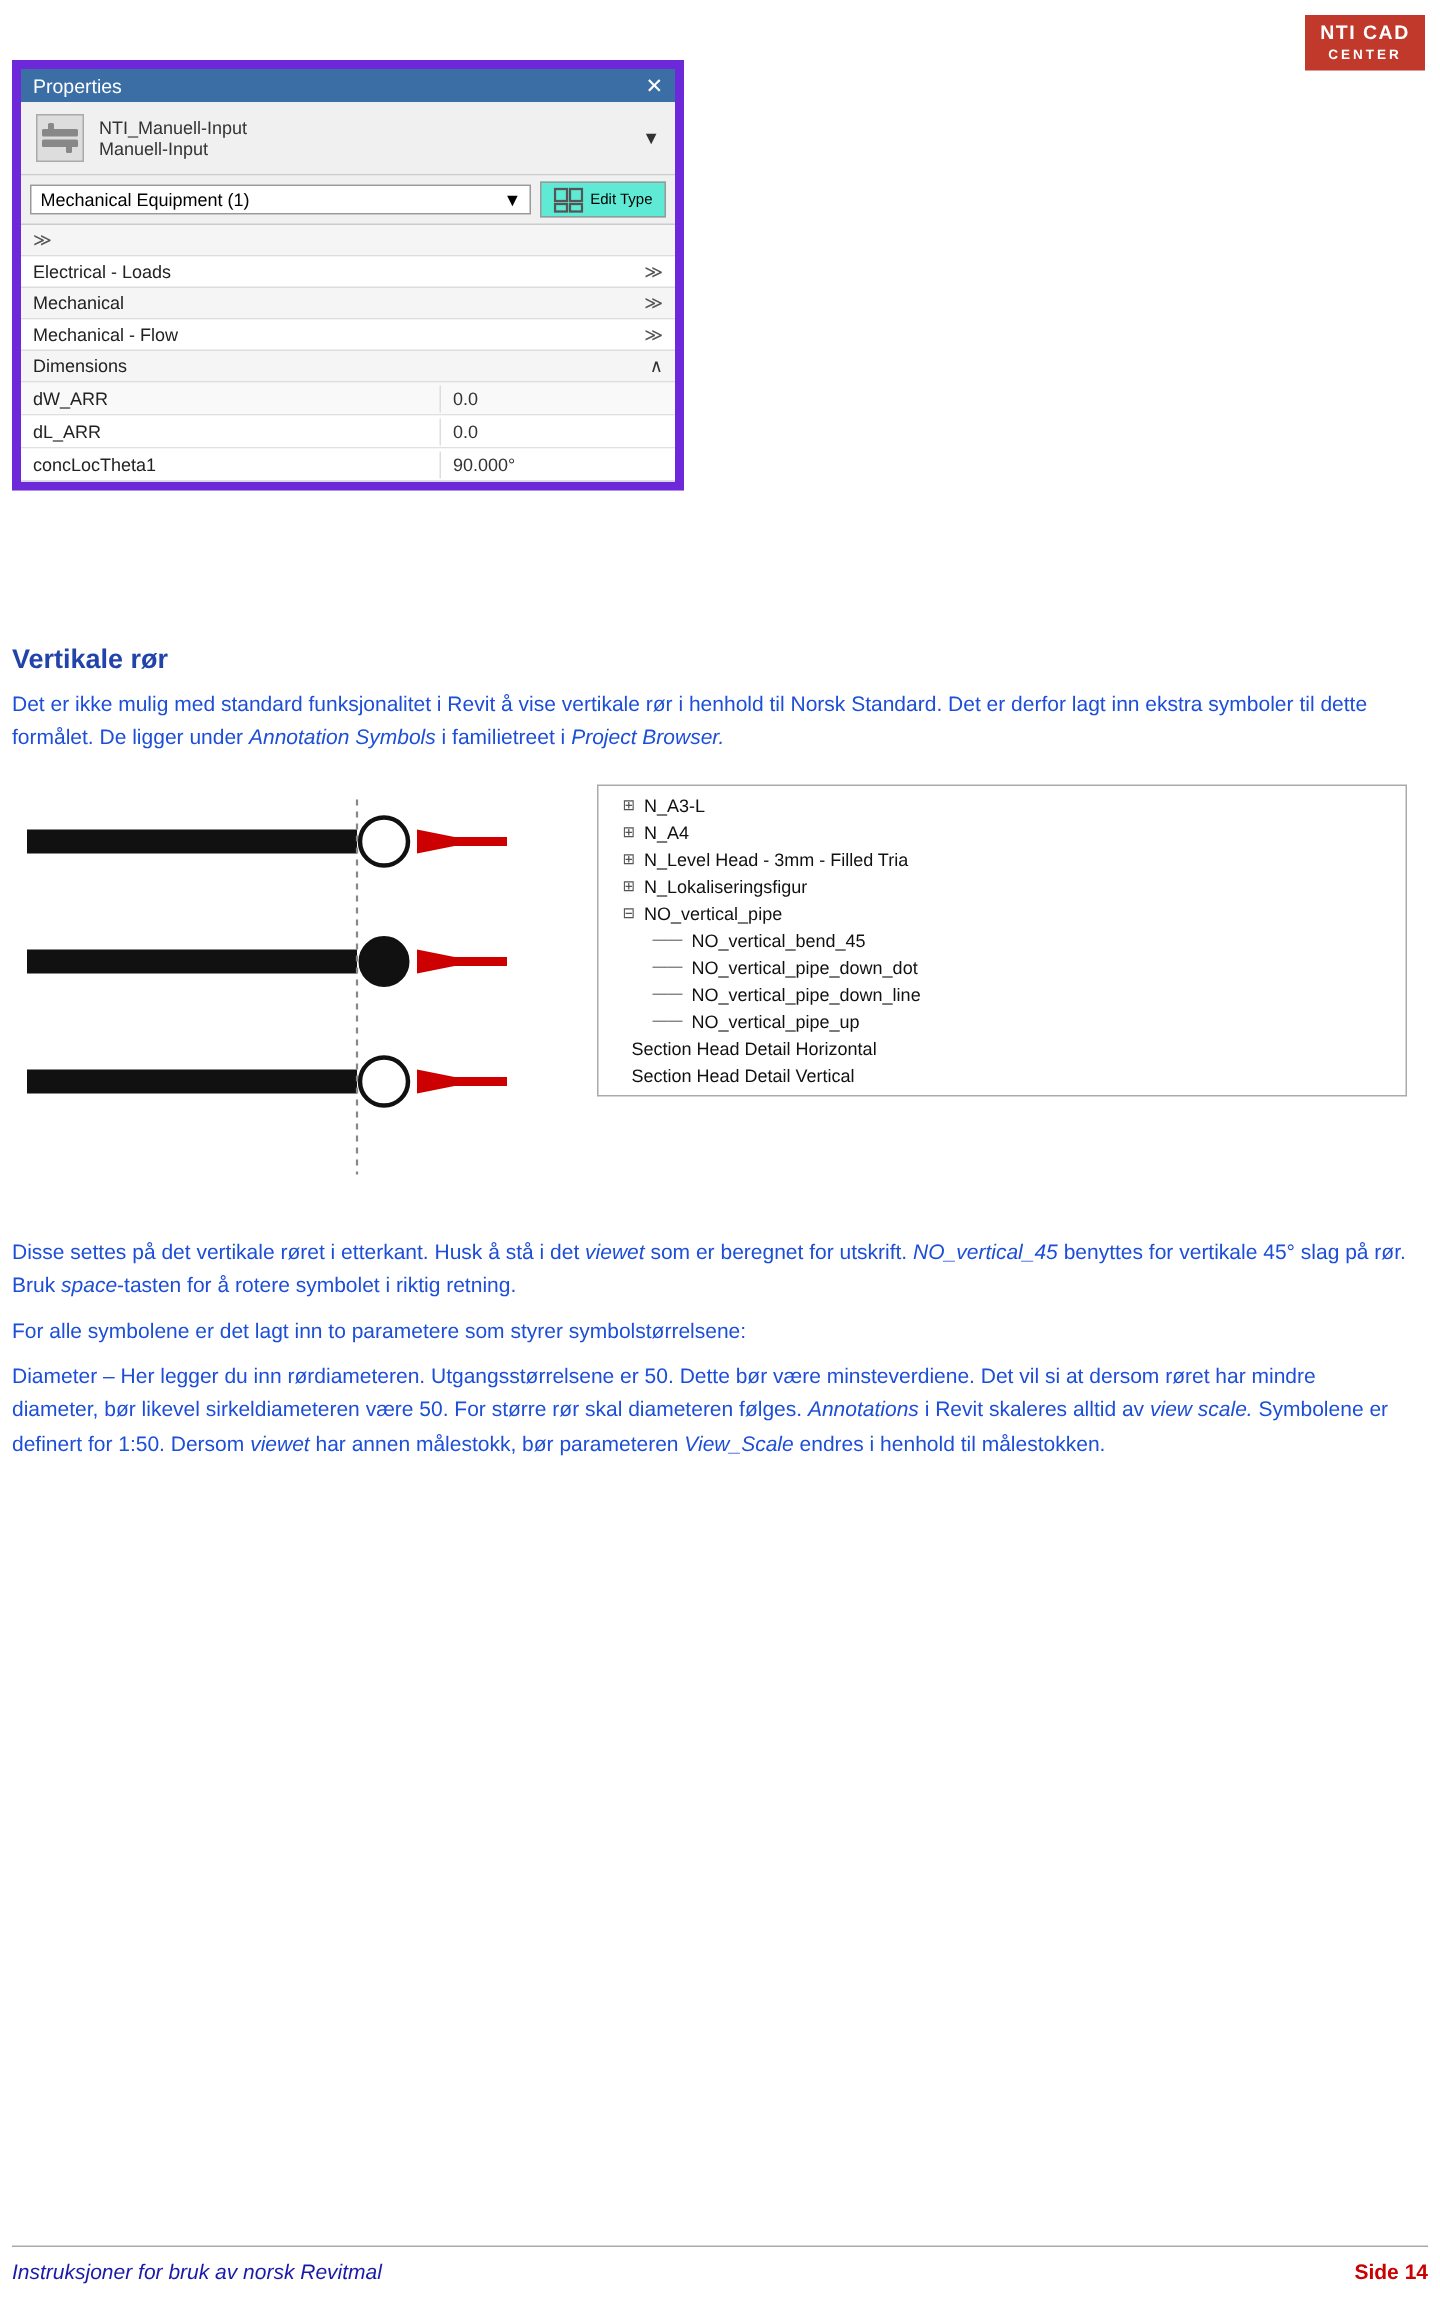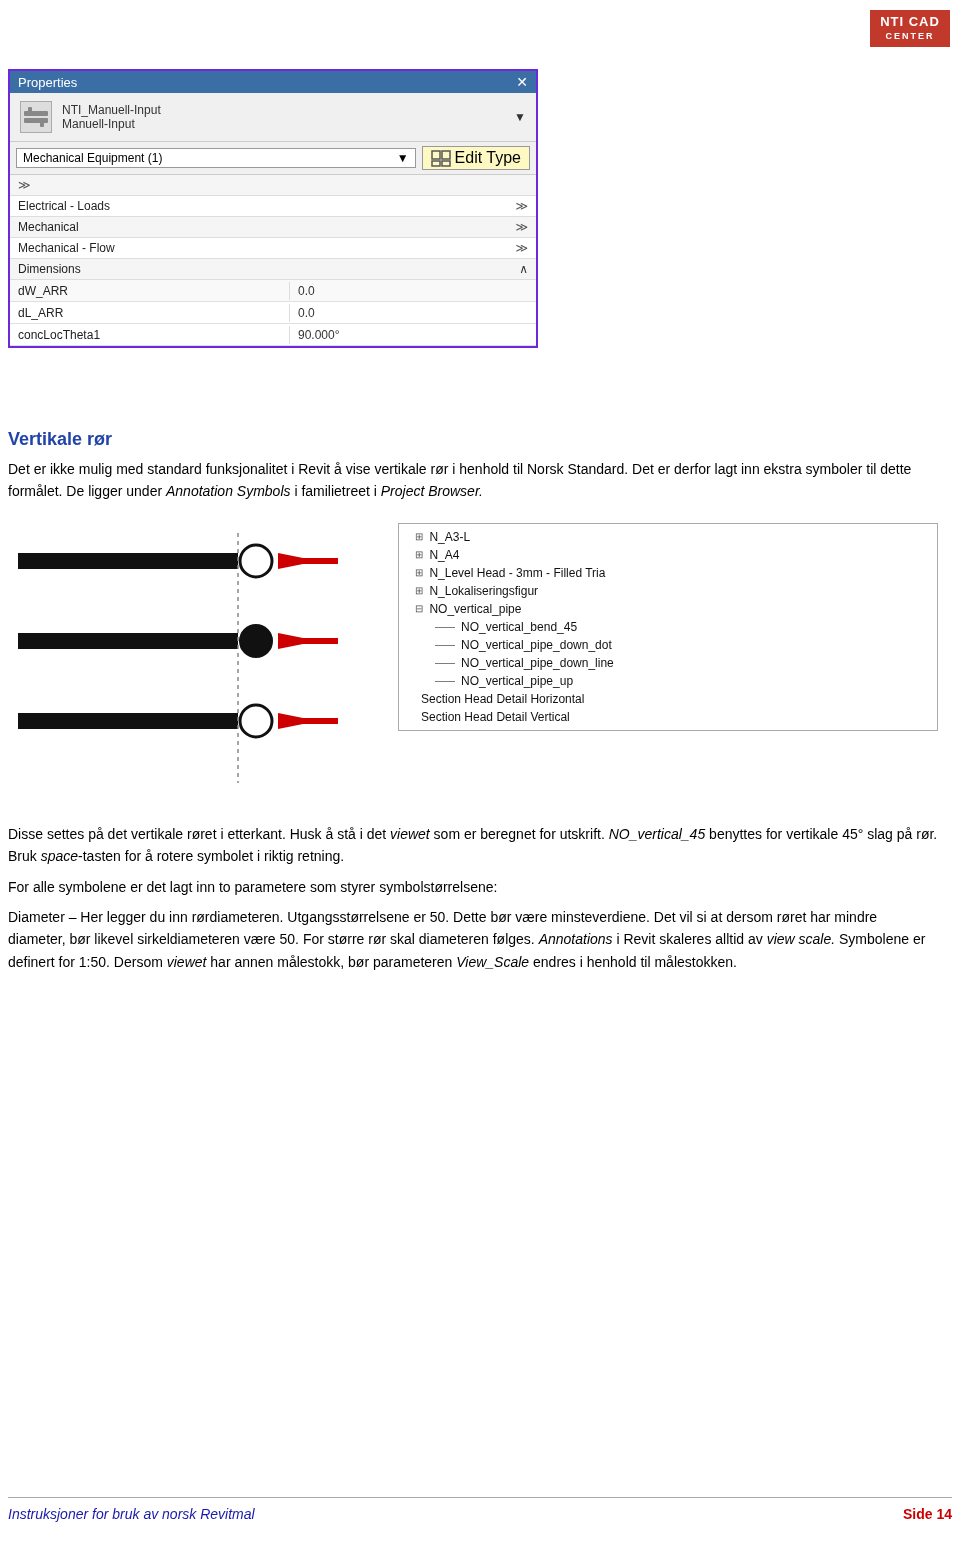--- a/index.html
+++ b/index.html
@@ -31,25 +31,24 @@
       line-height: 1.3;
     }
     .logo-box .line1 { font-size: 13px; letter-spacing: 1px; }
     .logo-box .line2 { font-size: 9px; letter-spacing: 2px; }
 
     
     .properties-panel {
       position: absolute;
       top: 40px;
       left: 8px;
-      width: 530px;
-      border: 2px solid #6d28d9;
+      width: 448px;
+      border: 6px solid #6d28d9;
       background: #f0f0f0;
       font-size: 12px;
-      margin-top: 29px;
     }
     .properties-title-bar {
       background: #3a6ea5;
       color: #fff;
       padding: 3px 8px;
       display: flex;
       justify-content: space-between;
       align-items: center;
       font-size: 13px;
     }
@@ -101,24 +100,24 @@
       padding: 2px 6px;
       font-size: 12px;
       display: flex;
       align-items: center;
       justify-content: space-between;
     }
     .edit-type-btn {
       display: flex;
       align-items: center;
       gap: 4px;
-      background: #fef9c3;
+      background: #5eead4;
       border: 1px solid #999;
       padding: 2px 8px;
-      font-size: 16px;
+      font-size: 10px;
       cursor: pointer;
       white-space: nowrap;
     }
 
     .prop-section-row {
       display: flex;
       align-items: center;
       padding: 3px 8px;
       border-bottom: 1px solid #ddd;
       background: #f5f5f5;
@@ -178,21 +177,21 @@
       font-size: 18px;
       font-weight: bold;
       margin-bottom: 8px;
       margin-top: 20px;
     }
 
     .body-text {
       font-size: 14px;
       line-height: 1.6;
       margin-bottom: 8px;
-      color: #000000;
+      color: #1d4ed8;
     }
     .body-text .italic { font-style: italic; }
 
     
     .illustration-area {
       display: flex;
       gap: 20px;
       margin: 20px 0;
       align-items: flex-start;
     }

